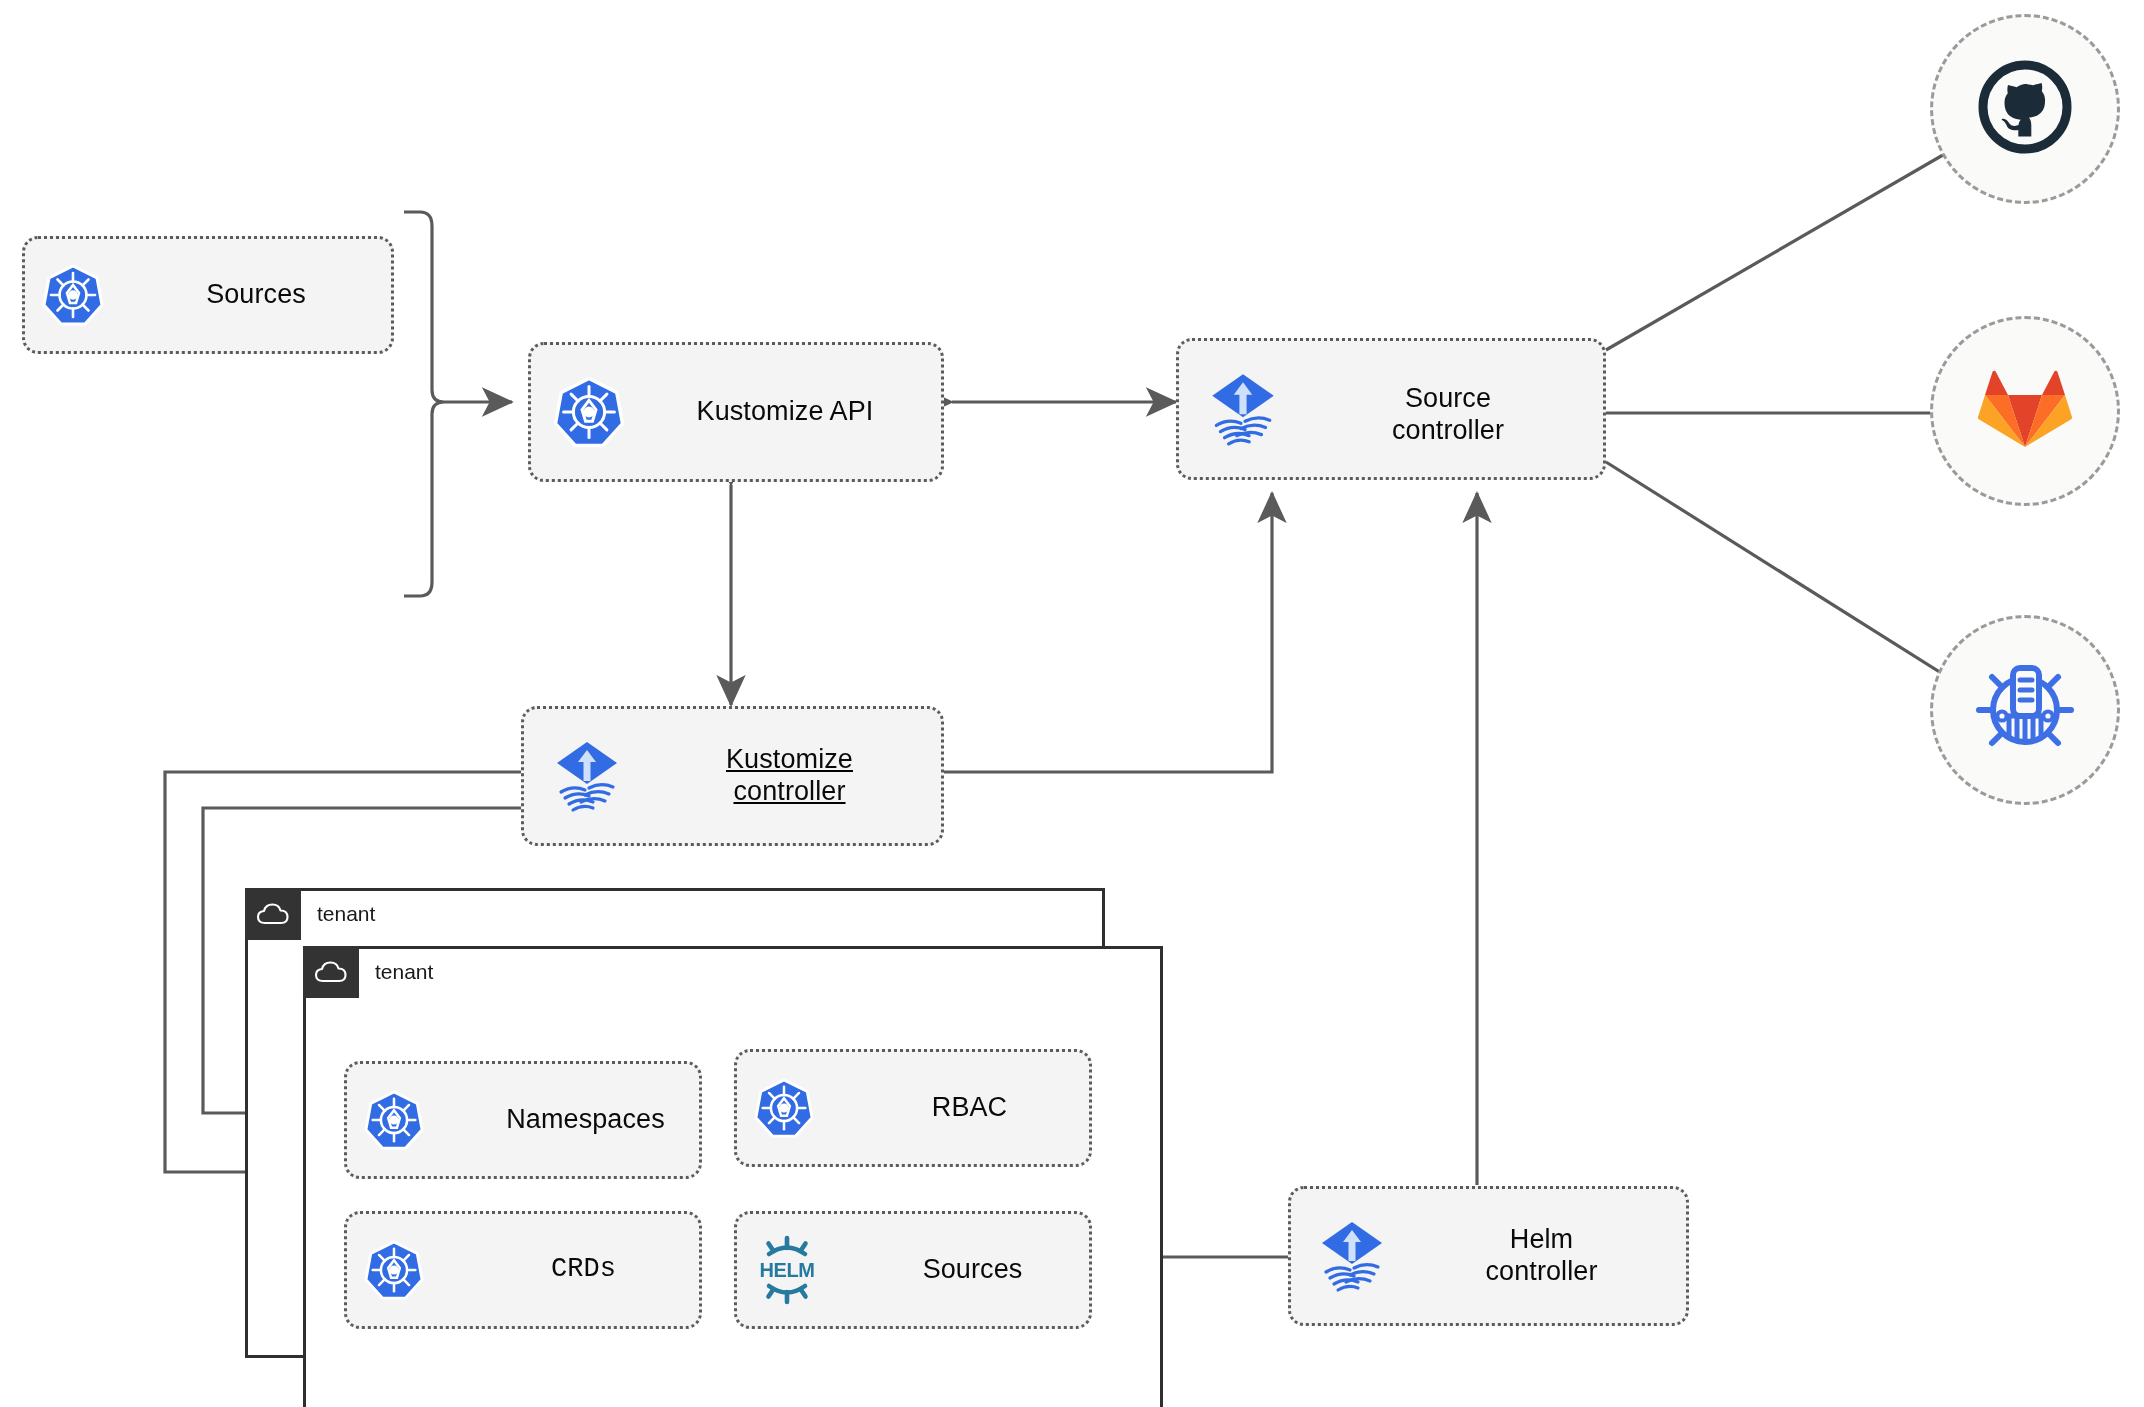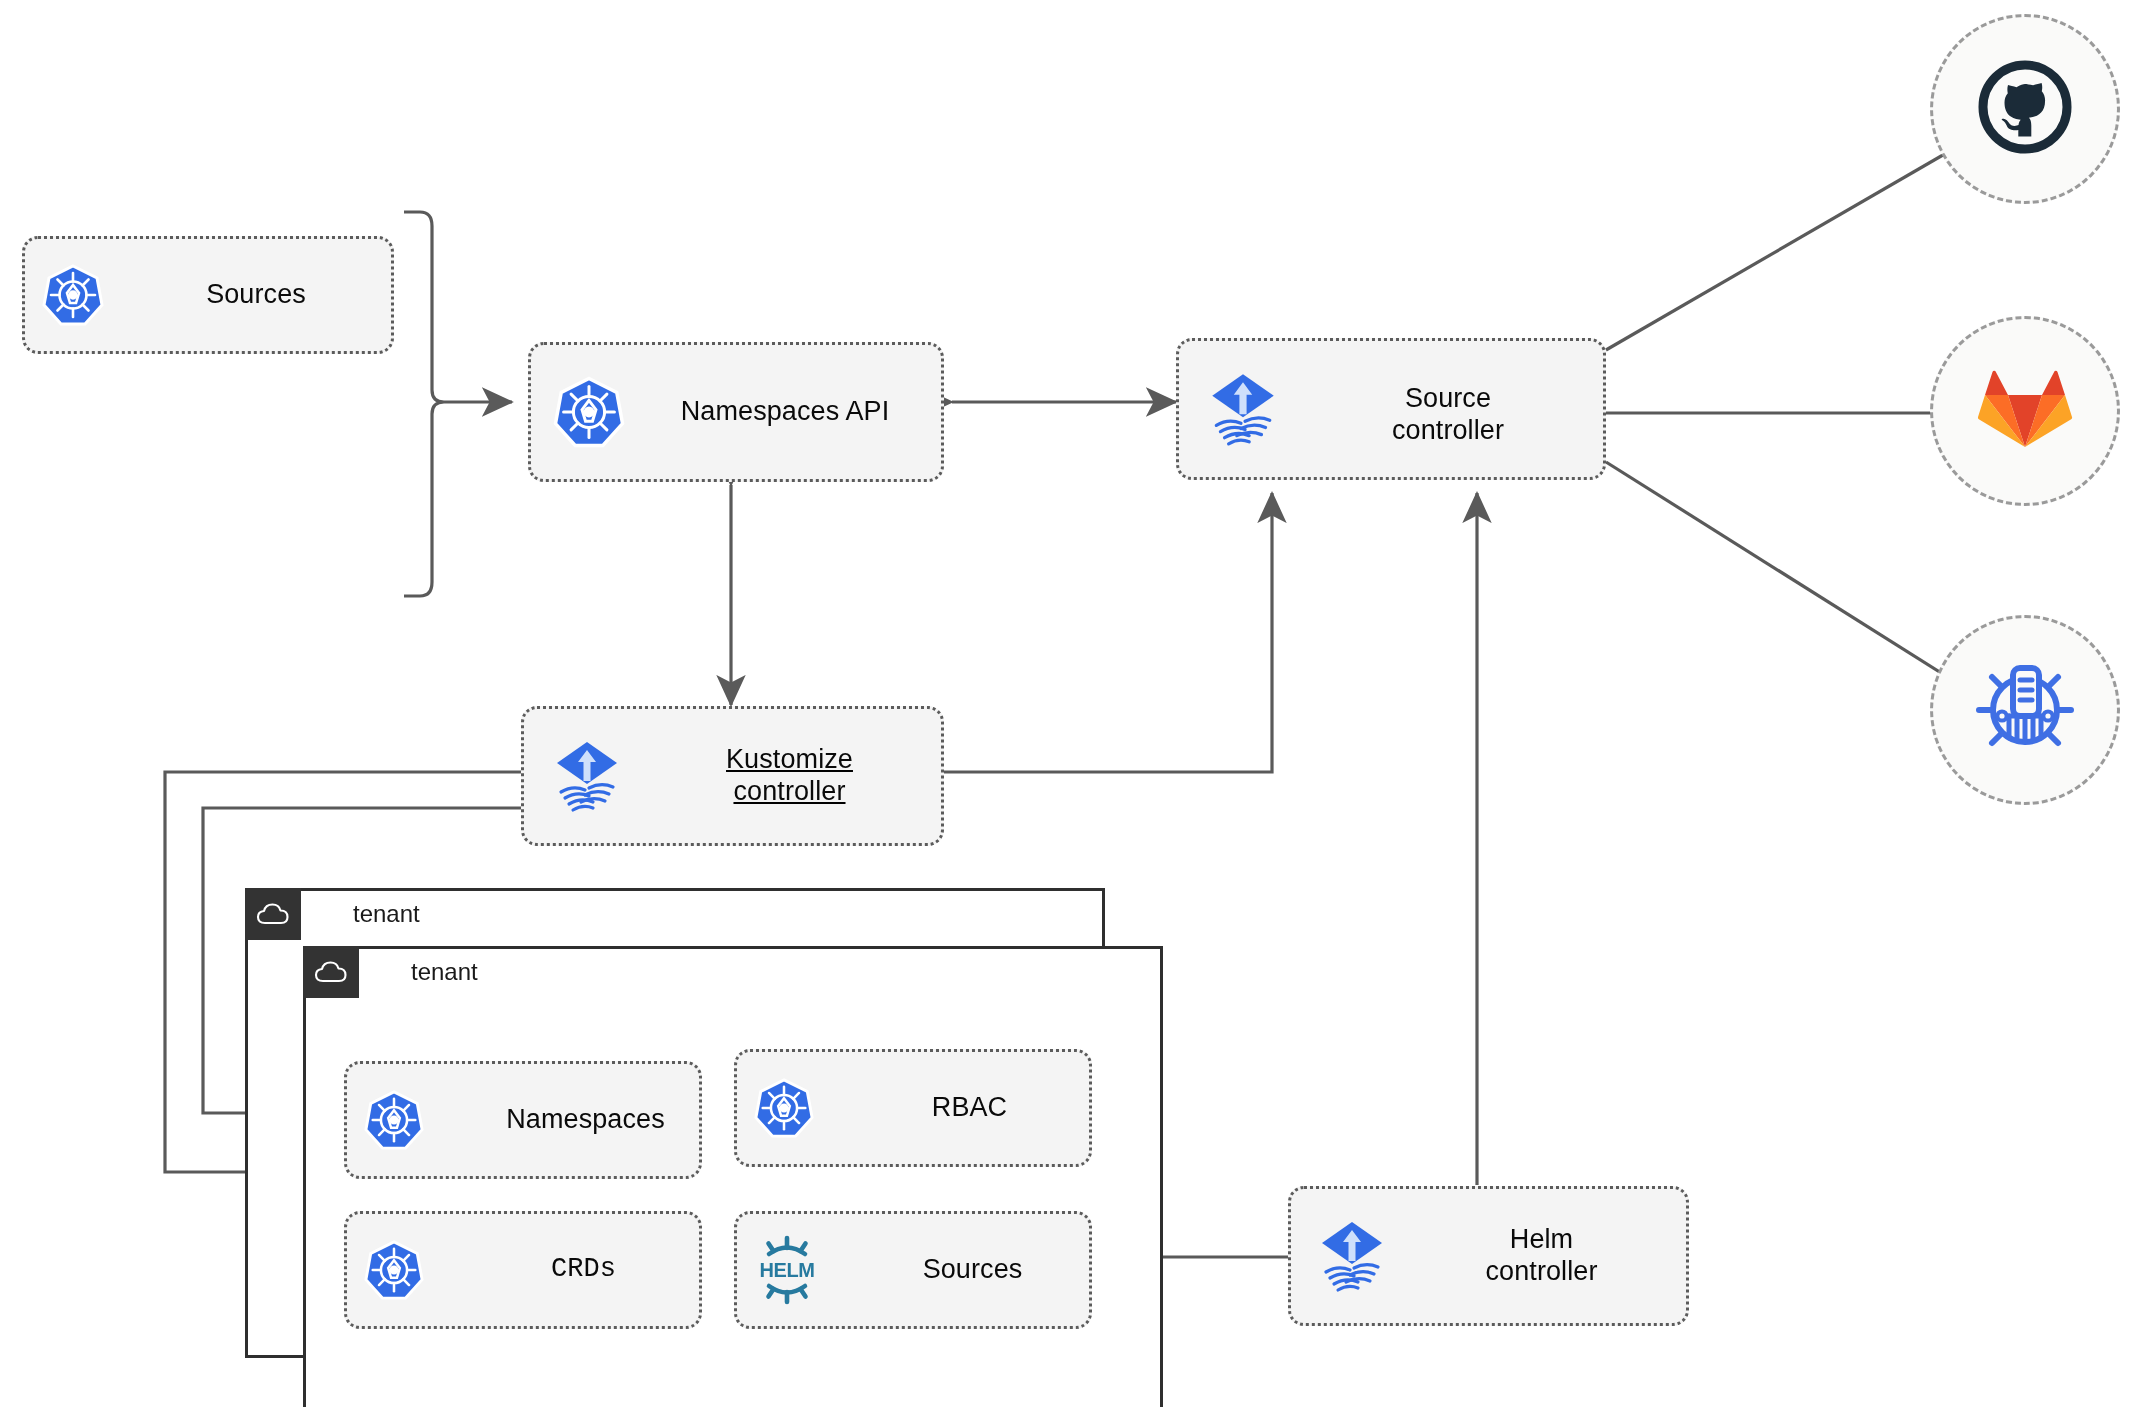--- a/index.html
+++ b/index.html
@@ -51,21 +51,21 @@
   .tenant .hdr{
     position:absolute;left:-3px;top:-3px;
     display:flex;align-items:center;
     height:52px;
   }
   .tenant .hdr .cbadge{
     width:56px;height:52px;background:#333333;
     display:flex;align-items:center;justify-content:center;
   }
   .tenant .hdr .tname{
-    padding-left:16px;color:#1a1a1a;font-size:24px;line-height:52px;margin-left:36px;
+    padding-left:16px;color:#1a1a1a;font-size:21px;line-height:52px;
   }
   .tenant-back{z-index:3;}
   .tenant-front{z-index:6;}
   .tenant-front .node{z-index:7;gap:41px;}
 </style>
 </head>
 <body>
 
 <div id="stage">
 
@@ -139,21 +139,21 @@
           <path d="M18.5 32 L10 32"></path>
             <path d="M45.5 32 L54 32"></path>
           <path d="M22.5 22.5 L16.5 16.5"></path>
             <path d="M41.5 41.5 L47.5 47.5"></path>
           <path d="M41.5 22.5 L47.5 16.5"></path>
             <path d="M22.5 41.5 L16.5 47.5"></path>
           <path d="M32 22 L26 30 L29 40 L35 40 L38 30 Z"></path>
         </g>
       </svg>
     </span>
-    <span class="lbl" style="padding-right:18px;">Namespaces API</span>
+    <span class="lbl" style="padding-right:18px;">Kustomize API</span>
   </div>
 
   <div class="node" style="left:1176px;top:338px;width:430px;height:142px;">
     <span class="ico" style="width:128px;">
       <svg width="82" height="82" viewBox="0 0 80 80">
         <path d="M40 6 L70 27 L40 48 L10 27 Z" fill="#326CE5"></path>
         <path d="M40 14 L49 26 L43.5 26 L43.5 45 L36.5 45 L36.5 26 L31 26 Z" fill="#cfe0fb"></path>
         <g stroke="#326CE5" stroke-width="3.2" fill="none" stroke-linecap="round">
           <path d="M14 56 Q26 49 38 54"></path>
           <path d="M18 62 Q30 55 42 60"></path>

